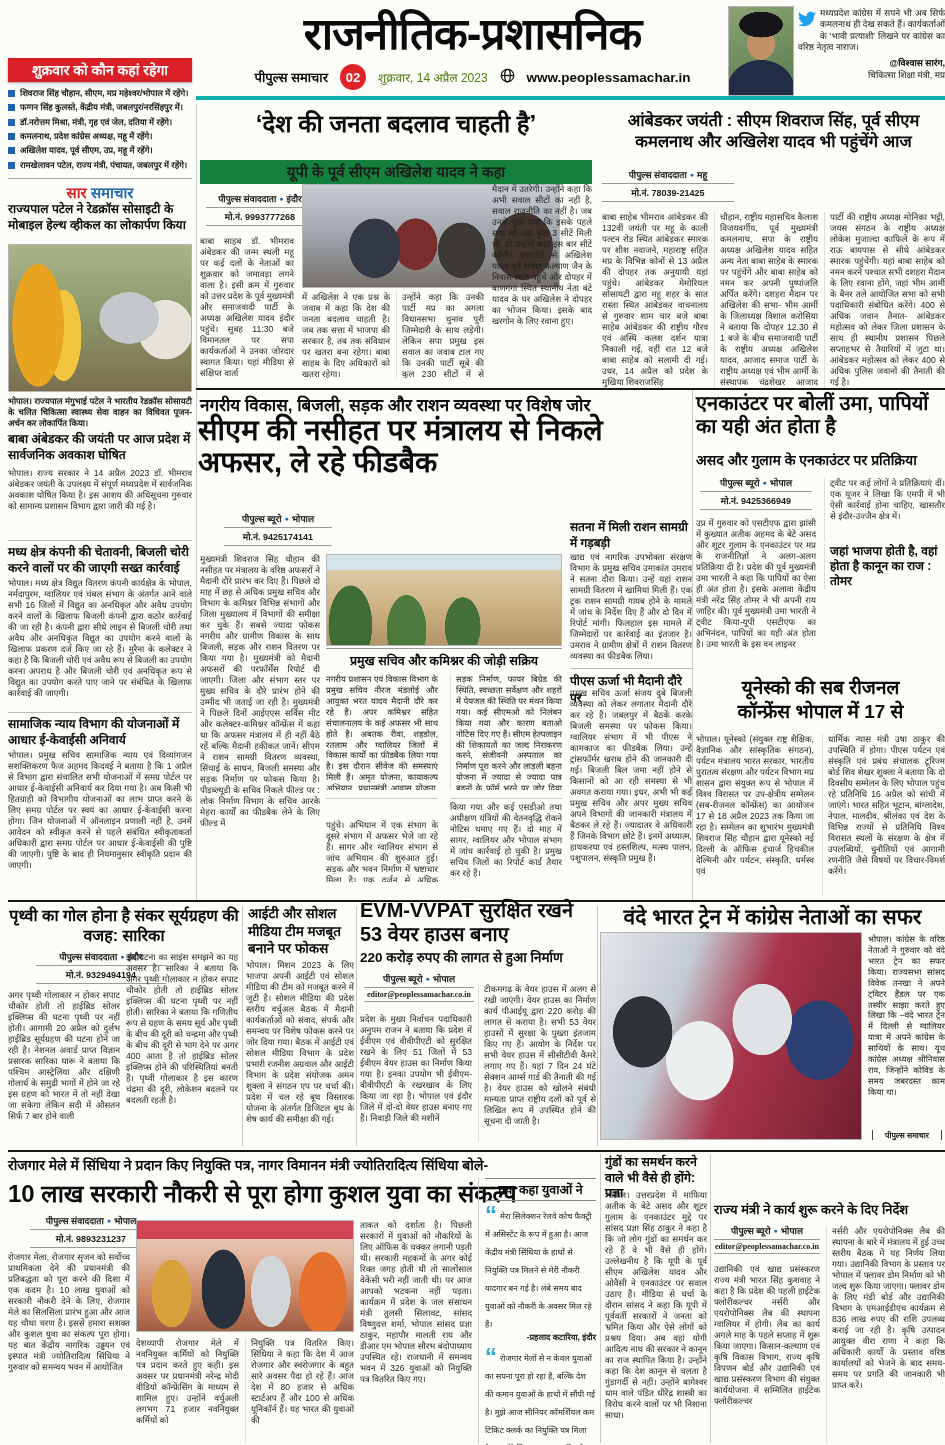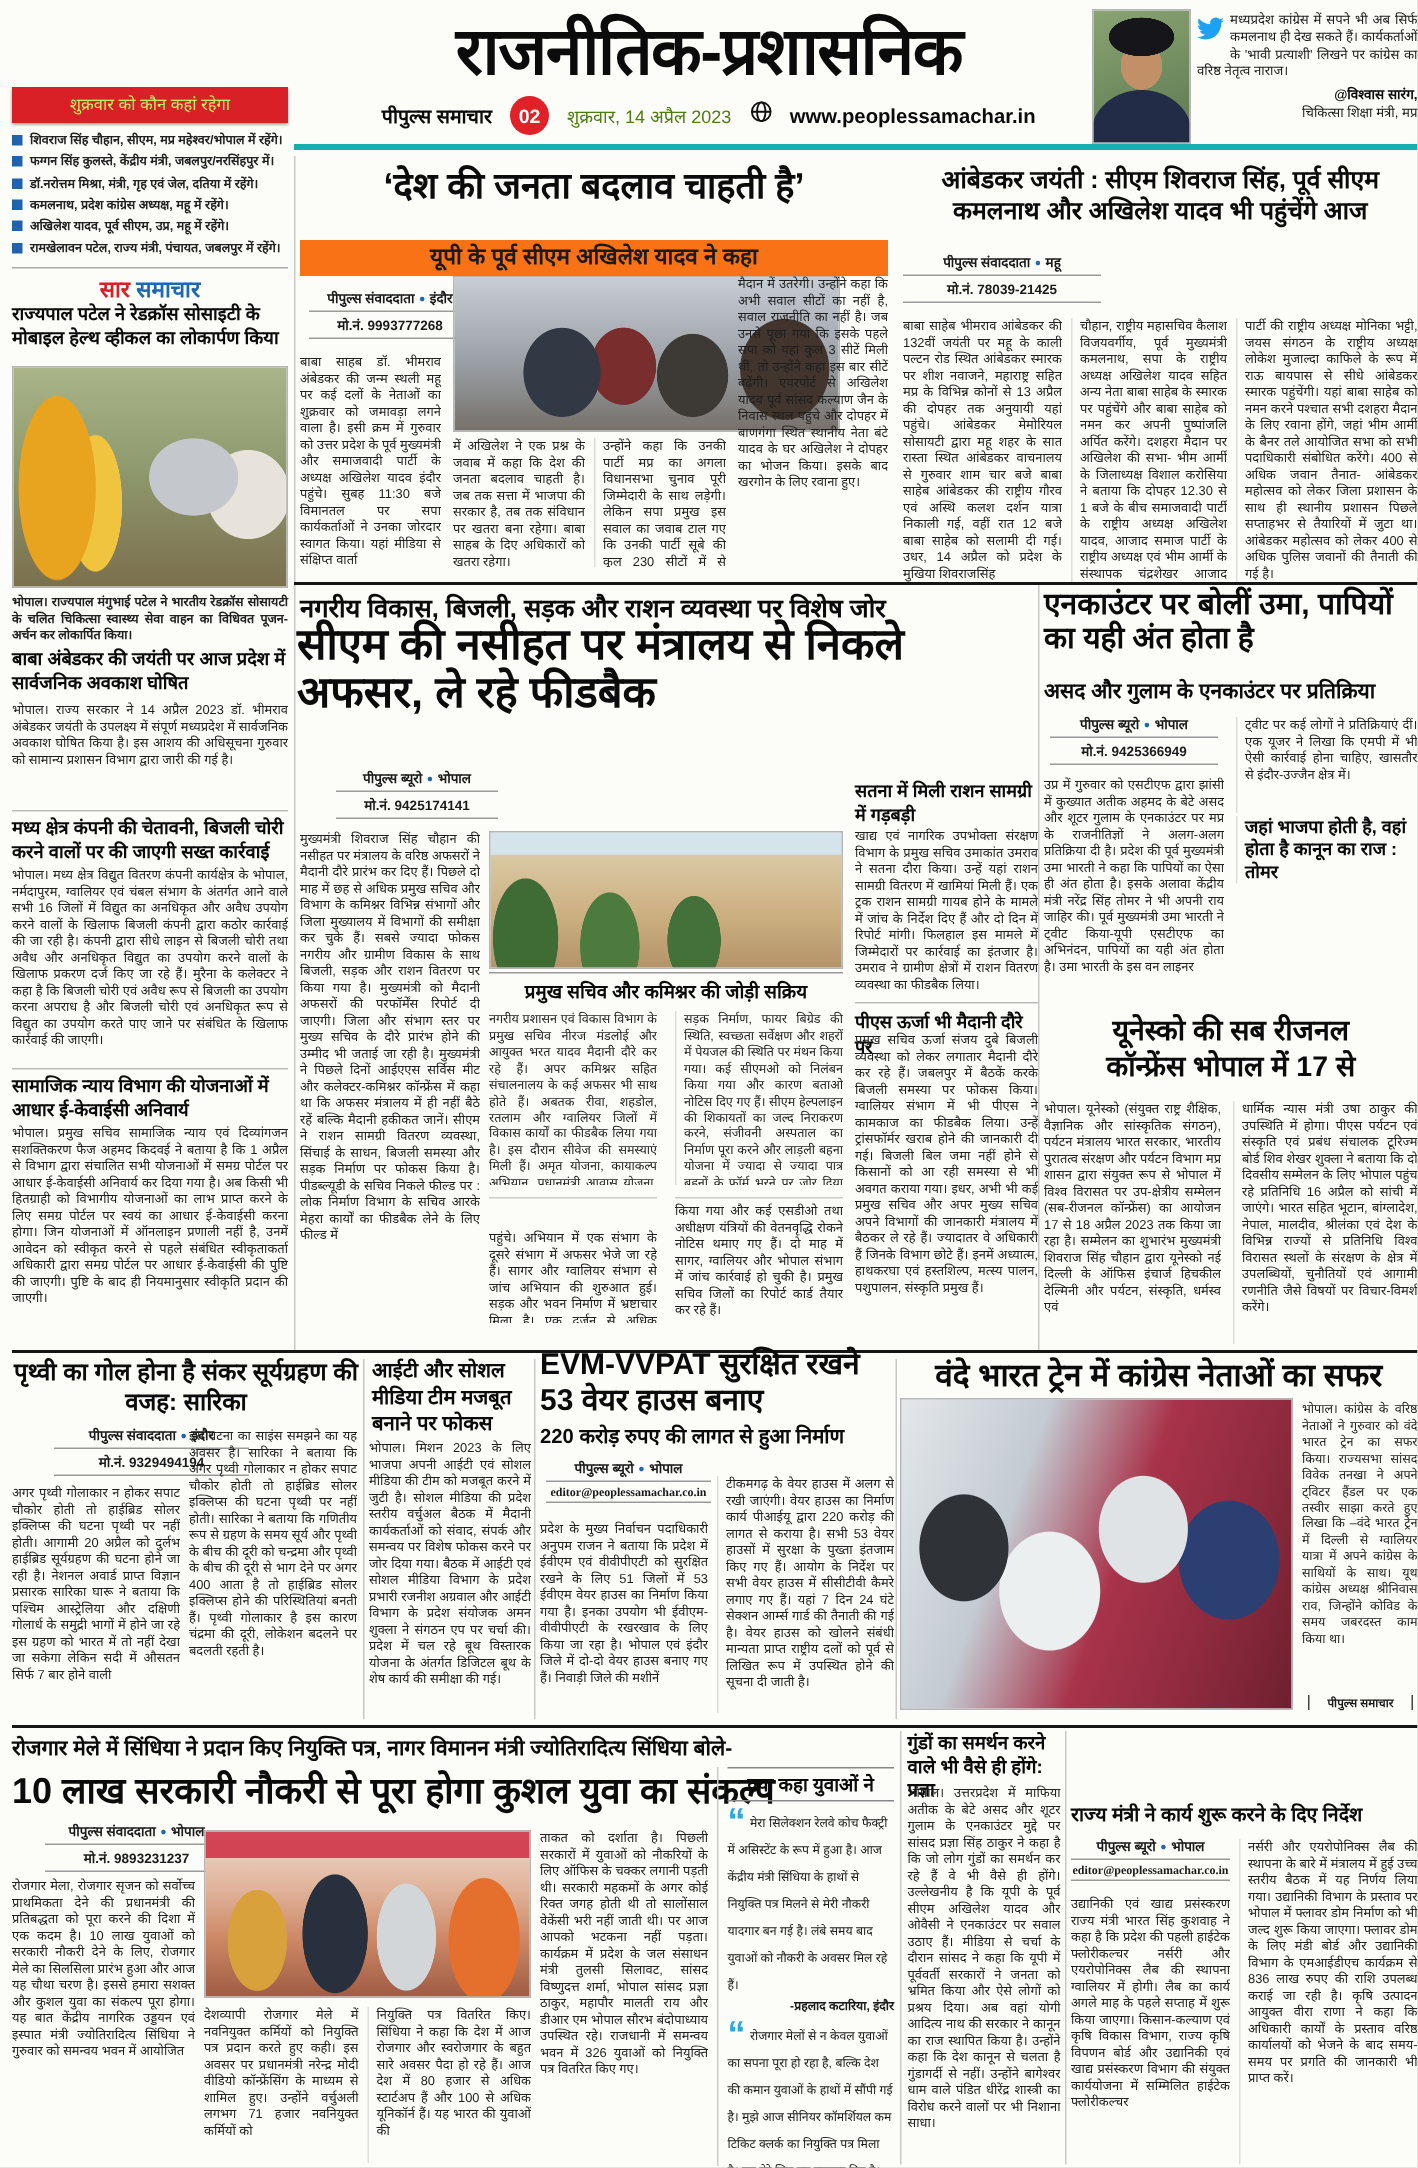--- a/index.html
+++ b/index.html
@@ -12,22 +12,22 @@
   .cap{font-size:8.4px;font-weight:bold;line-height:1.3;text-align:justify;color:#222}
   .byl{font-size:9px;font-weight:bold;text-align:center;border-bottom:1px solid #9a9a9a;padding-bottom:2px;white-space:nowrap;overflow:hidden}
   .phone{font-size:9px;font-weight:bold;text-align:center;border-bottom:1px solid #9a9a9a;padding:2px 0;overflow:hidden}
   .email{font-size:8px;font-weight:bold;text-align:center;border-bottom:1px solid #9a9a9a;padding:2px 0;font-family:"Liberation Serif",serif;overflow:hidden}
   .dot::before{content:"●";color:#1e68b2;font-size:7px;padding:0 3px;vertical-align:1px}
   .hr{background:#161616;height:2px}
   .vr{background:#c8c8c8;width:1px}
   .photo{background-size:cover;border:1px solid #b5b5b5}
   .sq{display:inline-block;width:7px;height:7px;background:#2062ae;margin-right:5px;flex:0 0 7px;margin-top:2px}
   .wli{display:flex;font-size:8.4px;font-weight:bold;line-height:1.35;margin-bottom:3px;color:#222}
-  .redbar{background:#d92027;color:#bef264;font-weight:normal;font-size:11px;text-align:center;line-height:24px;box-shadow:0 1px 2px rgba(0,0,0,.4)}
-  .subbar{background:#f97316;font-weight:bold;font-size:15px;text-align:center;line-height:24px}
+  .redbar{background:#d92027;color:#ffffff;font-weight:bold;font-size:14px;text-align:center;line-height:24px;box-shadow:0 1px 2px rgba(0,0,0,.4)}
+  .subbar{background:#15803d;font-weight:bold;font-size:15px;text-align:center;line-height:24px}
   .qicon::before{content:"“";color:#2aa9e1;font-weight:bold;font-size:24px;line-height:.6;float:left;margin:3px 3px 0 0}
   .qby{font-size:8.2px;font-weight:bold;text-align:right}
   .boxtxt{font-size:8.4px;line-height:1.3;text-align:justify;overflow:hidden;color:#222}
   .credit{font-size:7.8px;font-weight:bold;text-align:center;border-left:1px solid #444;border-right:1px solid #444;padding:0 3px}
 </style>
 </head>
 <body>
 
 <div class="page">
 

